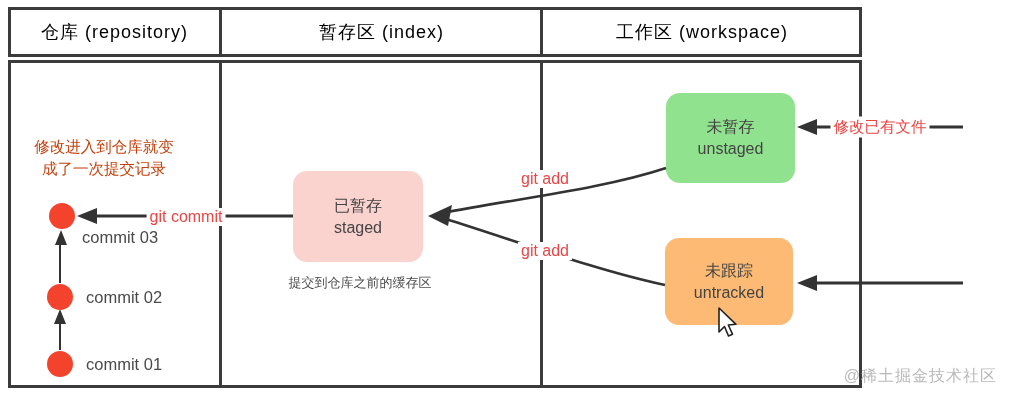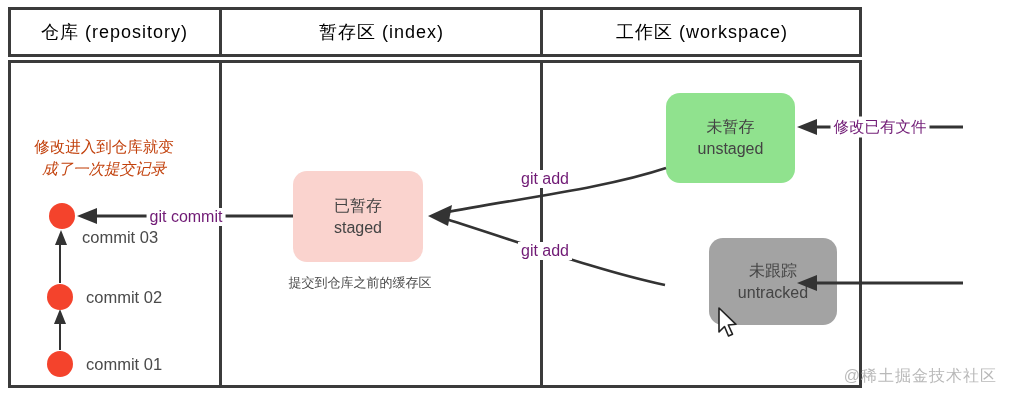--- a/index.html
+++ b/index.html
@@ -16,21 +16,21 @@
     font-size:18px;color:#000000;letter-spacing:1px;
   }
   
   .node{
     position:absolute;border-radius:14px;display:flex;flex-direction:column;
     align-items:center;justify-content:center;font-size:16px;color:#444;
     line-height:22px;box-sizing:border-box;
   }
   
   .linelabel{
-    position:absolute;background:#ffffff;padding:0 3px;font-size:16px;color:#701a75;
+    position:absolute;background:#ffffff;padding:0 3px;font-size:16px;color:#ef4444;
     transform:translate(-50%,-50%);white-space:nowrap;
   }
   .note{
     position:absolute;text-align:center;font-size:15.5px;line-height:22px;color:#c2410c;
   }
   .commit-label{
     position:absolute;font-size:16.5px;color:#4a4a4a;white-space:nowrap;
   }
   .caption{
     position:absolute;font-size:13px;color:#4a4a4a;text-align:center;white-space:nowrap;
@@ -54,38 +54,38 @@
   <div class="vdiv" style="left:540px;top:7px;height:50px;"></div>
   <div class="vdiv" style="left:219px;top:60px;height:328px;"></div>
   <div class="vdiv" style="left:540px;top:60px;height:328px;"></div>
 
   <div class="hcell" style="left:8px;width:213px;">仓库 (repository)</div>
   <div class="hcell" style="left:221px;width:321px;">暂存区 (index)</div>
   <div class="hcell" style="left:542px;width:320px;">工作区 (workspace)</div>
 
   <div class="note" style="left:14px;top:136px;width:180px;">
     <span style="display:block;">修改进入到仓库就变</span>
-    <span style="display:block;font-style:italic;">成了一次提交记录</span>
+    <span style="display:block;">成了一次提交记录</span>
   </div>
 
   <div class="commit-label" style="left:82px;top:228px;">commit 03</div>
   <div class="commit-label" style="left:86px;top:288px;">commit 02</div>
   <div class="commit-label" style="left:86px;top:355px;">commit 01</div>
 
   <div class="node" style="left: 293px; top: 171px; width: 130px; height: 91px; background: rgb(250, 211, 206);">
     <span>已暂存</span>
     <span>staged</span>
   </div>
   <div class="caption" style="left:250px;top:274px;width:220px;">提交到仓库之前的缓存区</div>
 
   <div class="node" style="left: 666px; top: 93px; width: 129px; height: 90px; background: rgb(144, 226, 142);">
     <span>未暂存</span>
     <span>unstaged</span>
   </div>
-  <div class="node" style="left: 665px; top: 238px; width: 128px; height: 87px; background: #a3a3a3; margin-left: 44px;">
+  <div class="node" style="left: 665px; top: 238px; width: 128px; height: 87px; background: #fdba74;">
     <span>未跟踪</span>
     <span>untracked</span>
   </div>
 
   <svg width="1009" height="408" viewBox="0 0 1009 408">
 
     <line x1="60" y1="350" x2="60" y2="316" stroke="#333" stroke-width="2"></line>
     <polygon points="60,309 54,324 66,324" fill="#333"></polygon>
     <line x1="60" y1="283" x2="60" y2="238" stroke="#333" stroke-width="2"></line>
     <polygon points="61,230 55,245 67,245" fill="#333"></polygon>

